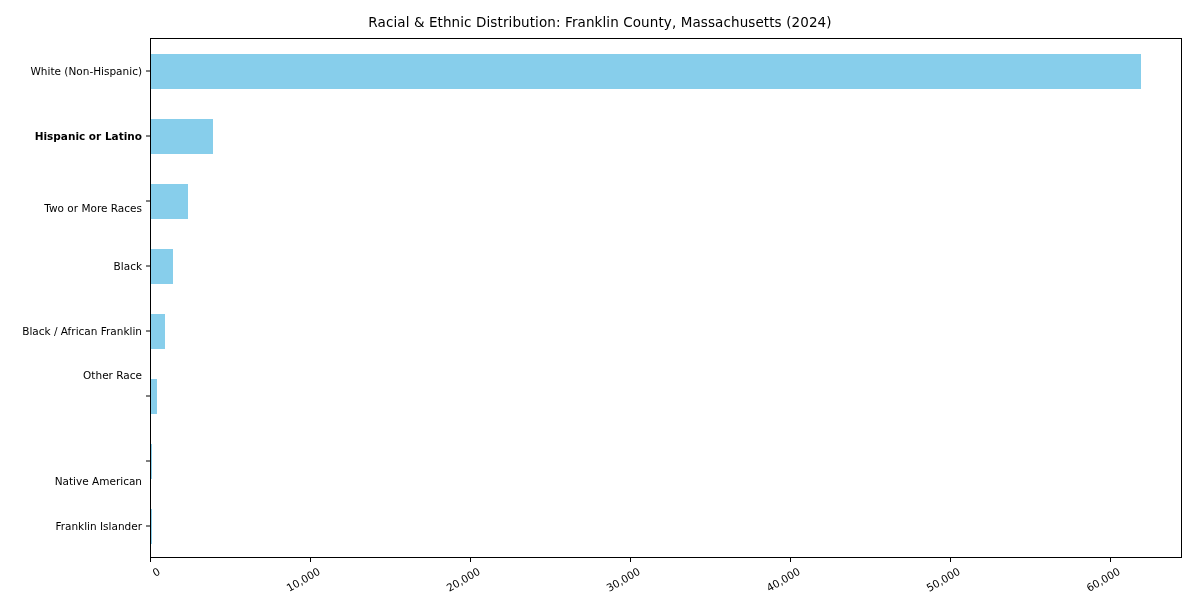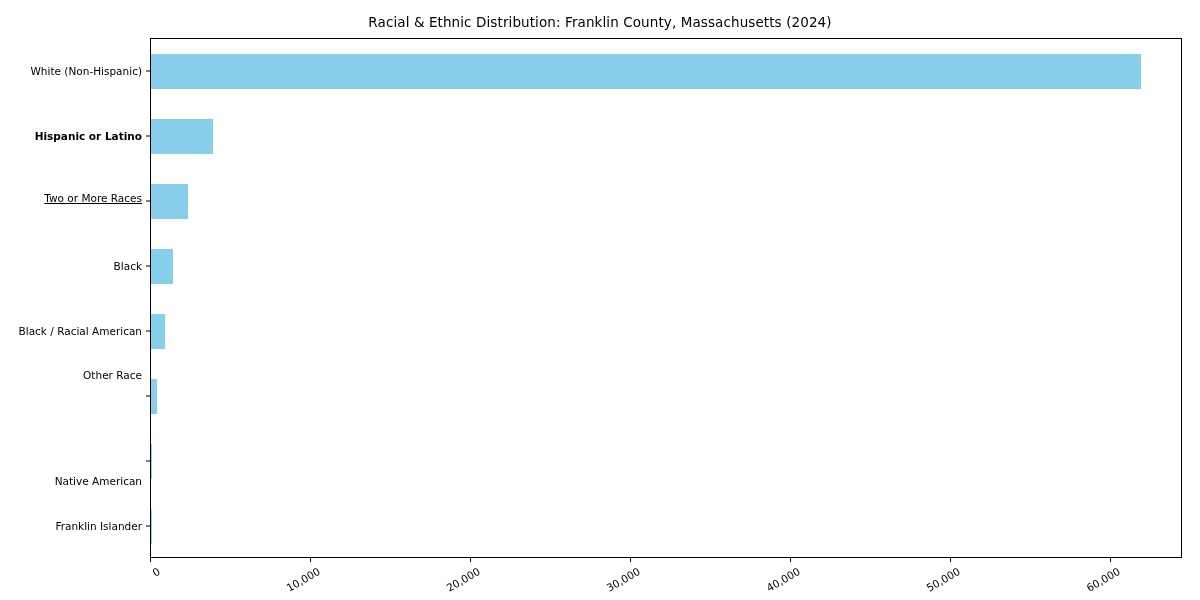--- a/index.html
+++ b/index.html
@@ -115,25 +115,25 @@
 
 <div id="chart-root">
 
   <div id="chart-title">Racial &amp; Ethnic Distribution: Franklin County, Massachusetts (2024)</div>
 
   <div id="y-labels">
       <div class="y-label" style="top: 32.5px;">White (Non-Hispanic)</div>
       <div class="y-tick" style="top: 32.5px;"></div>
       <div class="y-label" style="top: 97.5px; font-weight: bold;">Hispanic or Latino</div>
       <div class="y-tick" style="top: 97.5px;"></div>
-      <div class="y-label" style="top: 160px; text-decoration: underline;">Two or More Races</div>
+      <div class="y-label" style="top: 170px;">Two or More Races</div>
       <div class="y-tick" style="top: 162.5px;"></div>
       <div class="y-label" style="top: 227.5px;">Black</div>
       <div class="y-tick" style="top: 227.5px;"></div>
-      <div class="y-label" style="top: 292.5px;">Black / Racial American</div>
+      <div class="y-label" style="top: 292.5px;">Black / African Franklin</div>
       <div class="y-tick" style="top: 292.5px;"></div>
       <div class="y-label" style="top: 337px;">Other Race</div>
       <div class="y-tick" style="top: 357.5px;"></div>
       <div class="y-label" style="top: 443px;">Native American</div>
       <div class="y-tick" style="top: 422.5px;"></div>
       <div class="y-label" style="top: 487.5px;">Franklin Islander</div>
       <div class="y-tick" style="top: 487.5px;"></div>
     </div>
 
   <div id="plot-area">

